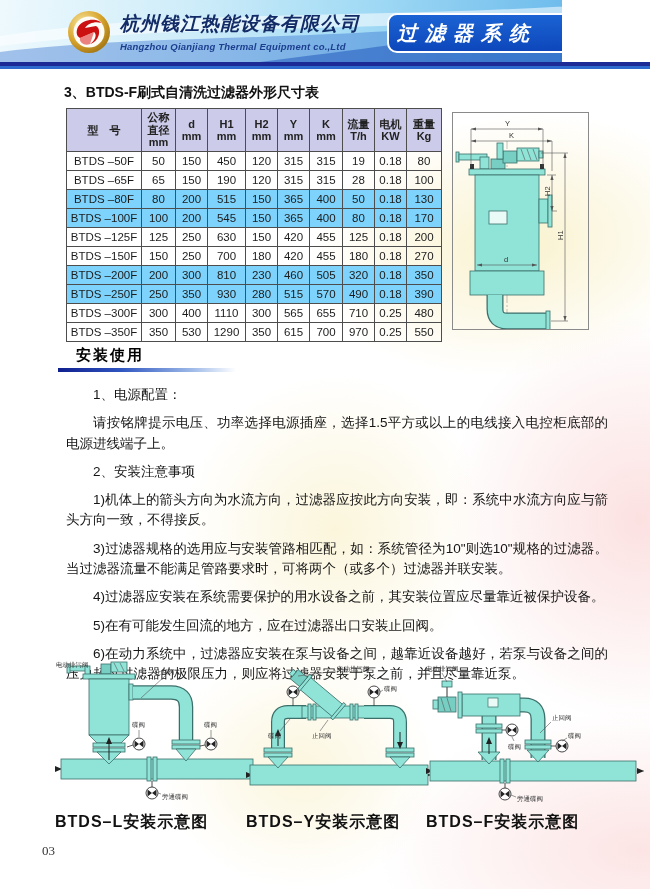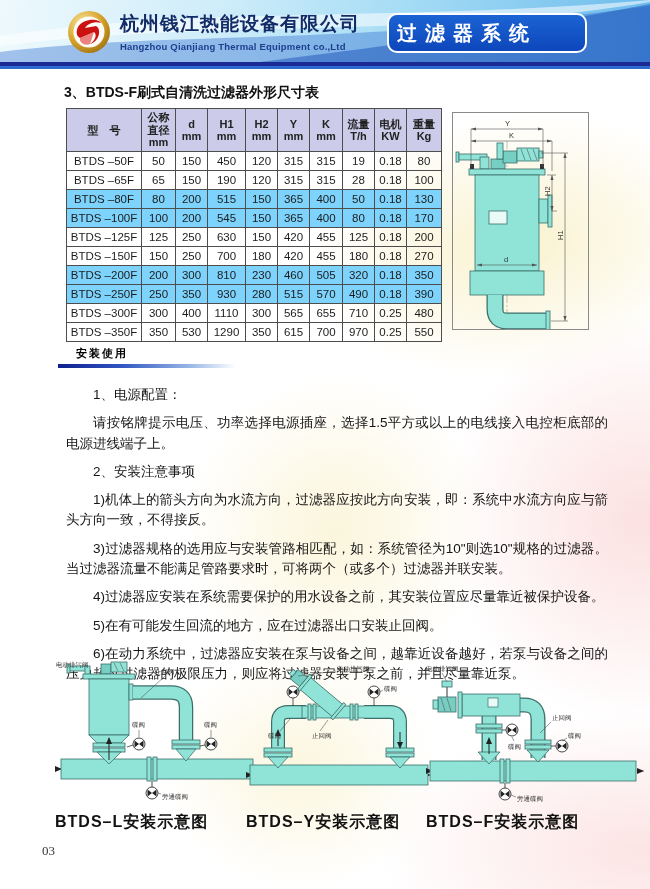--- a/index.html
+++ b/index.html
@@ -6,43 +6,43 @@
   body{font-family:"Liberation Sans","DejaVu Sans",sans-serif;background:#e9e9e9;}
   .page{position:relative;width:650px;height:889px;margin:0 auto;background:#ffffff;overflow:hidden;}
   
   .decor{position:absolute;z-index:0;pointer-events:none;}
   .decor-cream1{left:300px;top:110px;width:430px;height:270px;background:radial-gradient(ellipse at center,rgba(249,241,203,0.95) 0%,rgba(249,241,203,0) 68%);transform:rotate(-7deg);}
   .decor-cream2{left:170px;top:360px;width:330px;height:340px;background:radial-gradient(ellipse at center,rgba(250,243,210,0.8) 0%,rgba(250,243,210,0) 65%);transform:rotate(20deg);}
   .decor-cream3{left:150px;top:640px;width:300px;height:260px;background:radial-gradient(ellipse at center,rgba(250,243,210,0.75) 0%,rgba(250,243,210,0) 65%);}
   .decor-pink1{left:430px;top:300px;width:420px;height:440px;background:radial-gradient(ellipse at center,rgba(250,206,206,0.62) 0%,rgba(250,206,206,0) 66%);}
   .decor-pink2{left:360px;top:700px;width:560px;height:300px;background:radial-gradient(ellipse at center,rgba(250,206,206,0.55) 0%,rgba(250,206,206,0) 66%);}
   
-  .header{position:absolute;left:0;top:0;width:650px;height:62px;z-index:2;
-    background:linear-gradient(96deg,#eef9fd 0%,#cdecf9 35%,#a5dcf5 62%,#6dbbec 100%);overflow:hidden;}
+  .header{position:absolute;left:0;top:0;width:562px;height:62px;z-index:2;
+    background:linear-gradient(96deg,#eef9fd 0%,#cdecf9 35%,#a5dcf5 62%,#6dbbec 100%);overflow:hidden;font-style:italic;}
   .header svg.waves{position:absolute;left:0;top:0;}
   .stripe-navy{position:absolute;left:0;top:62px;width:650px;height:4px;background:#1c2a96;z-index:2;}
   .stripe-blue{position:absolute;left:0;top:66px;width:650px;height:3px;background:#2e6ace;z-index:2;}
   .logo{position:absolute;left:66px;top:9px;width:46px;height:46px;}
   .company{position:absolute;left:120px;top:13px;}
   .company-cn{font-size:19px;font-weight:bold;color:#132c68;letter-spacing:1px;line-height:22px;}
   .company-en{font-size:9.5px;font-weight:bold;color:#1c3e8e;margin-top:6px;letter-spacing:0.2px;}
   .banner{position:absolute;left:387px;top:13px;width:200px;height:40px;background:linear-gradient(180deg,#1b63d4 0%,#0d47bb 100%);
     border:2px solid #ffffff;border-radius:10px;box-sizing:border-box;display:flex;align-items:center;}
   .banner span{color:#ffffff;font-size:20px;font-weight:bold;letter-spacing:8px;padding-left:8px;}
   
   .table-title{position:absolute;left:64px;top:84px;font-size:14px;font-weight:bold;color:#111;z-index:3;}
   table.dim{position:absolute;left:66px;top:108px;width:375px;border-collapse:collapse;table-layout:fixed;z-index:3;}
   table.dim th,table.dim td{border:1px solid #4d4d4d;text-align:center;padding:0;color:#1c1c1c;}
   table.dim th{background:#ccccea;font-size:11px;font-weight:bold;height:42px;white-space:pre-line;line-height:12.5px;color:#222;}
   table.dim td{font-size:11.5px;height:18px;background:transparent;}
   table.dim tr.hl td{background:#7dd3fc;}
   .drawing-box{position:absolute;left:452px;top:112px;width:135px;height:216px;border:1px solid #8a8a8a;z-index:3;background:transparent;}
   
   .sec-head{position:absolute;left:58px;top:346px;z-index:3;}
-  .sec-head .txt{font-size:11px;font-weight:bold;color:#000;padding-left:18px;letter-spacing:2px;}
+  .sec-head .txt{font-size:15px;font-weight:bold;color:#000;padding-left:18px;letter-spacing:2px;}
   .sec-head .bar{width:178px;height:4px;margin-top:3px;background:linear-gradient(90deg,#101f8e 0%,#2f55c0 35%,#9db9e8 75%,rgba(210,225,248,0) 100%);}
   .install-text{position:absolute;left:58px;top:377px;width:558px;z-index:3;}
   .install-text p{margin:8px;font-size:13.5px;line-height:20.3px;color:#151515;text-indent:2em;text-align:justify;}
   
   .figure{position:absolute;z-index:3;}
   .fig-l{left:55px;top:660px;width:205px;}
   .fig-y{left:246px;top:660px;width:185px;}
   .fig-f{left:426px;top:660px;width:218px;}
   .caption{font-size:16px;font-weight:600;color:#111;letter-spacing:1px;margin-top:2px;}
   .diag-label{font-size:6.5px;fill:#333;}

